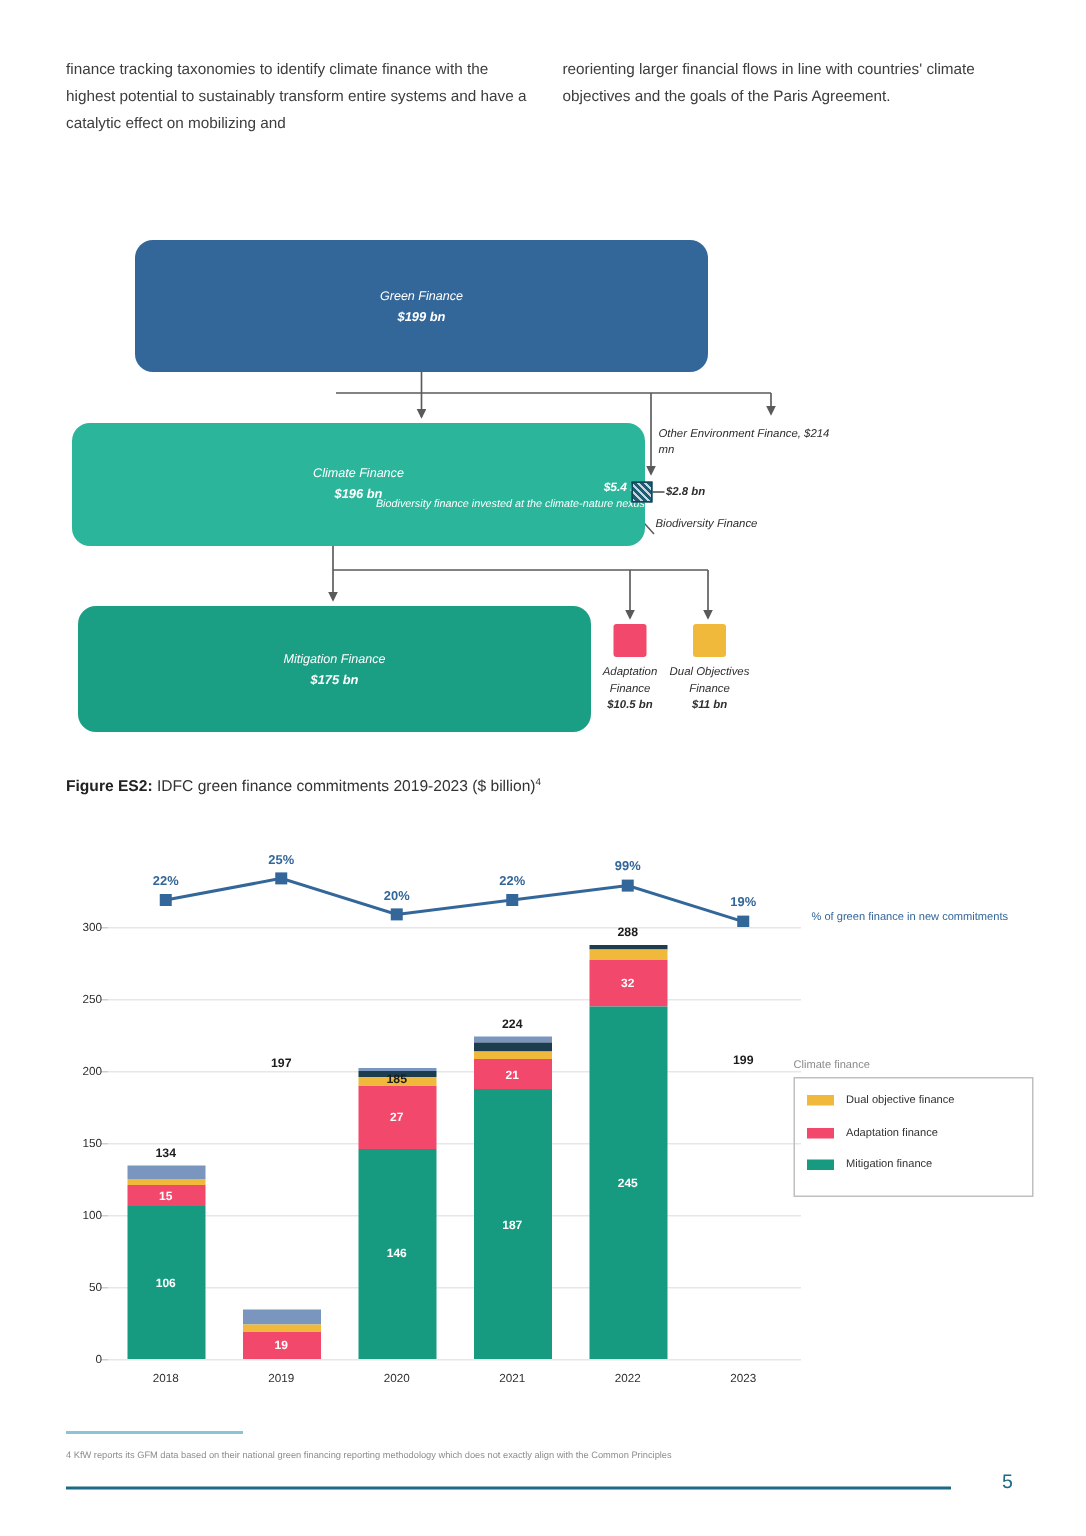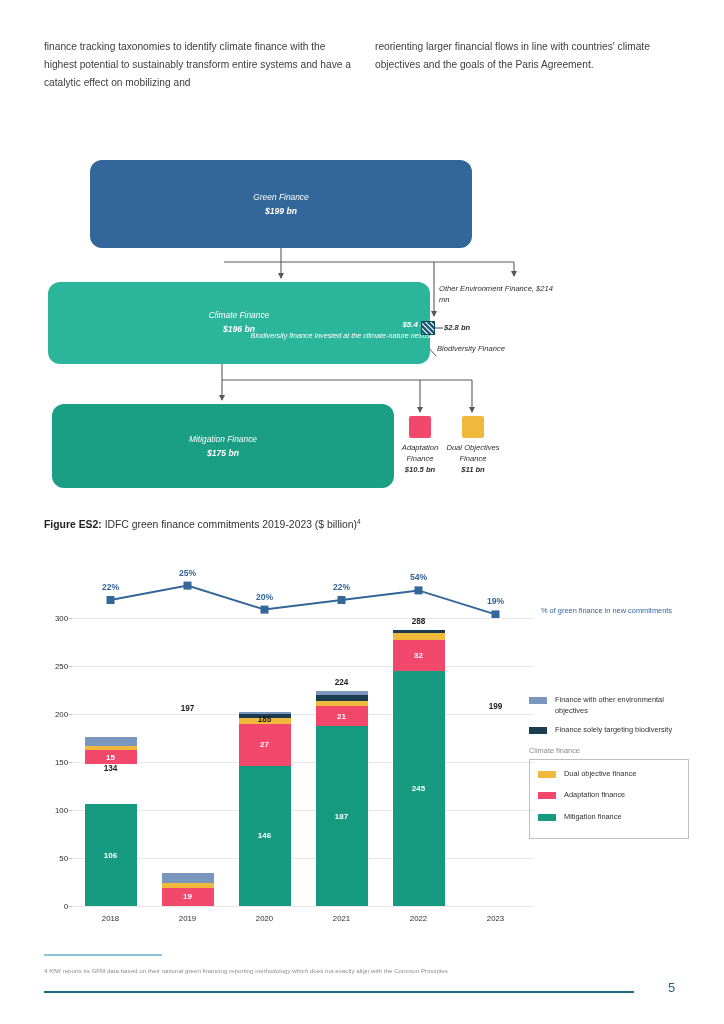--- a/index.html
+++ b/index.html
@@ -199,21 +199,21 @@
         <rect x="188.5" y="65.6" width="8" height="8" fill="#336699"></rect>
         <rect x="265.5" y="56" width="8" height="8" fill="#336699"></rect>
         <rect x="342.5" y="46.400000000000006" width="8" height="8" fill="#336699"></rect>
         <rect x="419.5" y="70.4" width="8" height="8" fill="#336699"></rect>
       </svg>
     <div id="pctlabels">
         <div class="pct-label" style="left: 66.5px; top: 42px;">22%</div>
         <div class="pct-label" style="left: 143.5px; top: 27.6px;">25%</div>
         <div class="pct-label" style="left: 220.5px; top: 51.6px;">20%</div>
         <div class="pct-label" style="left: 297.5px; top: 42px;">22%</div>
-        <div class="pct-label" style="left: 374.5px; top: 32.4px;">54%</div>
+        <div class="pct-label" style="left: 374.5px; top: 32.4px;">99%</div>
         <div class="pct-label" style="left: 451.5px; top: 56.4px;">19%</div>
       </div>
     <div class="line-note">% of green finance in new commitments</div>
 
     <div class="plot" id="plot">
         <div class="grid-line" style="top: 288px;"></div>
         <div class="tickmark" style="top: 288px;"></div>
         <div class="ytick" style="top: 288px;">0</div>
         <div class="grid-line" style="top: 240px;"></div>
         <div class="tickmark" style="top: 240px;"></div>
@@ -232,21 +232,21 @@
         <div class="ytick" style="top: 48px;">250</div>
         <div class="grid-line" style="top: 0px;"></div>
         <div class="tickmark" style="top: 0px;"></div>
         <div class="ytick" style="top: 0px;">300</div>
         <div class="bar" style="left: 12.5px;">
           <div class="seg" style="height: 8.64px; background: rgb(122, 150, 191);"></div>
           <div class="seg" style="height: 3.84px; background: rgb(240, 185, 59);"></div>
           <div class="seg" style="height: 14.4px; background: rgb(242, 72, 107);">
             <span>15</span>
           </div>
-          <div class="seg" style="height: 101.76px; background: rgb(22, 155, 129); margin-top: 40px;">
+          <div class="seg" style="height: 101.76px; background: rgb(22, 155, 129);">
             <span>106</span>
           </div>
         </div>
         <div class="bar-total" style="left: 12.5px; width: 52px; top: 146.36px;">134</div>
         <div class="xlabel" style="left: 12.5px;">2018</div>
         <div class="bar" style="left: 89.5px;">
           <div class="seg" style="height: 9.6px; background: rgb(122, 150, 191);"></div>
           <div class="seg" style="height: 4.8px; background: rgb(240, 185, 59);"></div>
           <div class="seg" style="height: 18.24px; background: rgb(242, 72, 107);">
             <span>19</span>
@@ -290,30 +290,20 @@
             <span>245</span>
           </div>
         </div>
         <div class="bar-total" style="left: 320.5px; width: 52px; top: -1.48px;">288</div>
         <div class="xlabel" style="left: 320.5px;">2022</div>
         <div class="bar-total" style="left: 397.5px; width: 52px; top: 83.96px;">199</div>
         <div class="xlabel" style="left: 397.5px;">2023</div>
       </div>
 
     <div class="legend">
-      <div id="lg-standalone">
-          <div class="lg-row">
-            <div class="lg-sw" style="background: rgb(122, 150, 191);"></div>
-            <div class="lg-tx">Finance with other environmental objectives</div>
-          </div>
-          <div class="lg-row">
-            <div class="lg-sw" style="background: rgb(28, 61, 79);"></div>
-            <div class="lg-tx">Finance solely targeting biodiversity</div>
-          </div>
-        </div>
       <div class="lg-group-title">Climate finance</div>
       <div class="lg-box" id="lg-group">
           <div class="lg-row">
             <div class="lg-sw" style="background: rgb(240, 185, 59);"></div>
             <div class="lg-tx">Dual objective finance</div>
           </div>
           <div class="lg-row">
             <div class="lg-sw" style="background: rgb(242, 72, 107);"></div>
             <div class="lg-tx">Adaptation finance</div>
           </div>

